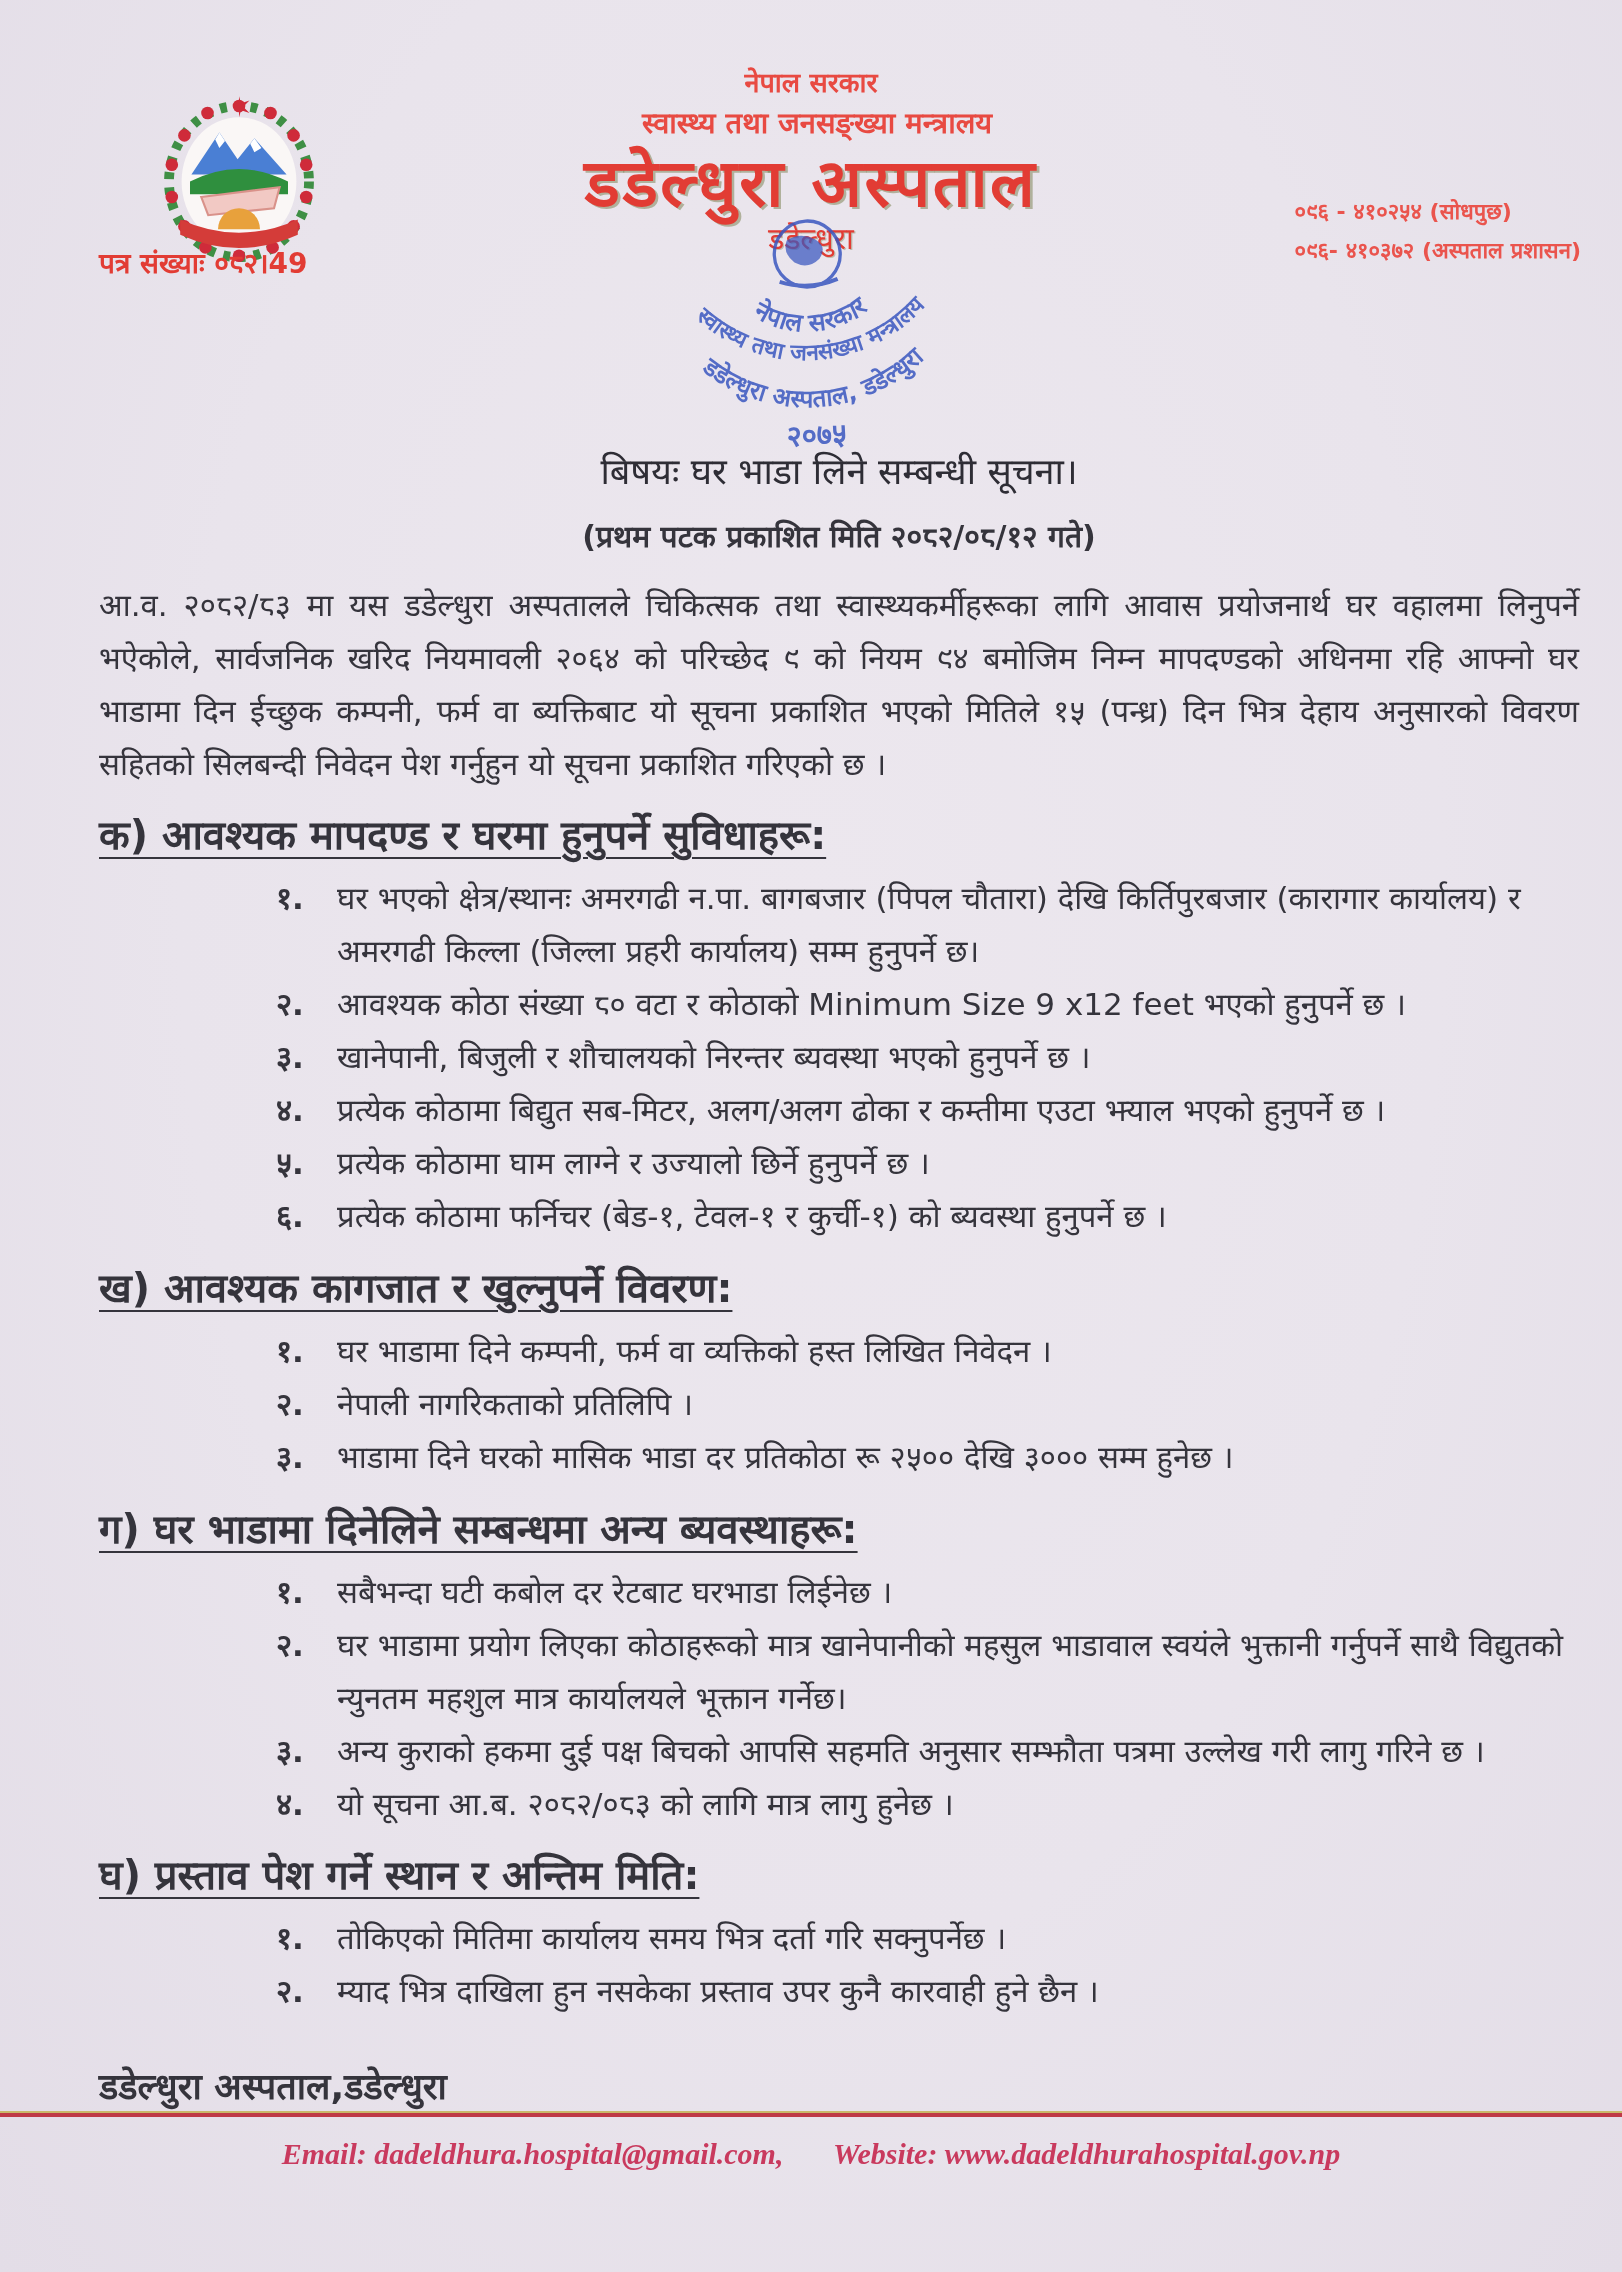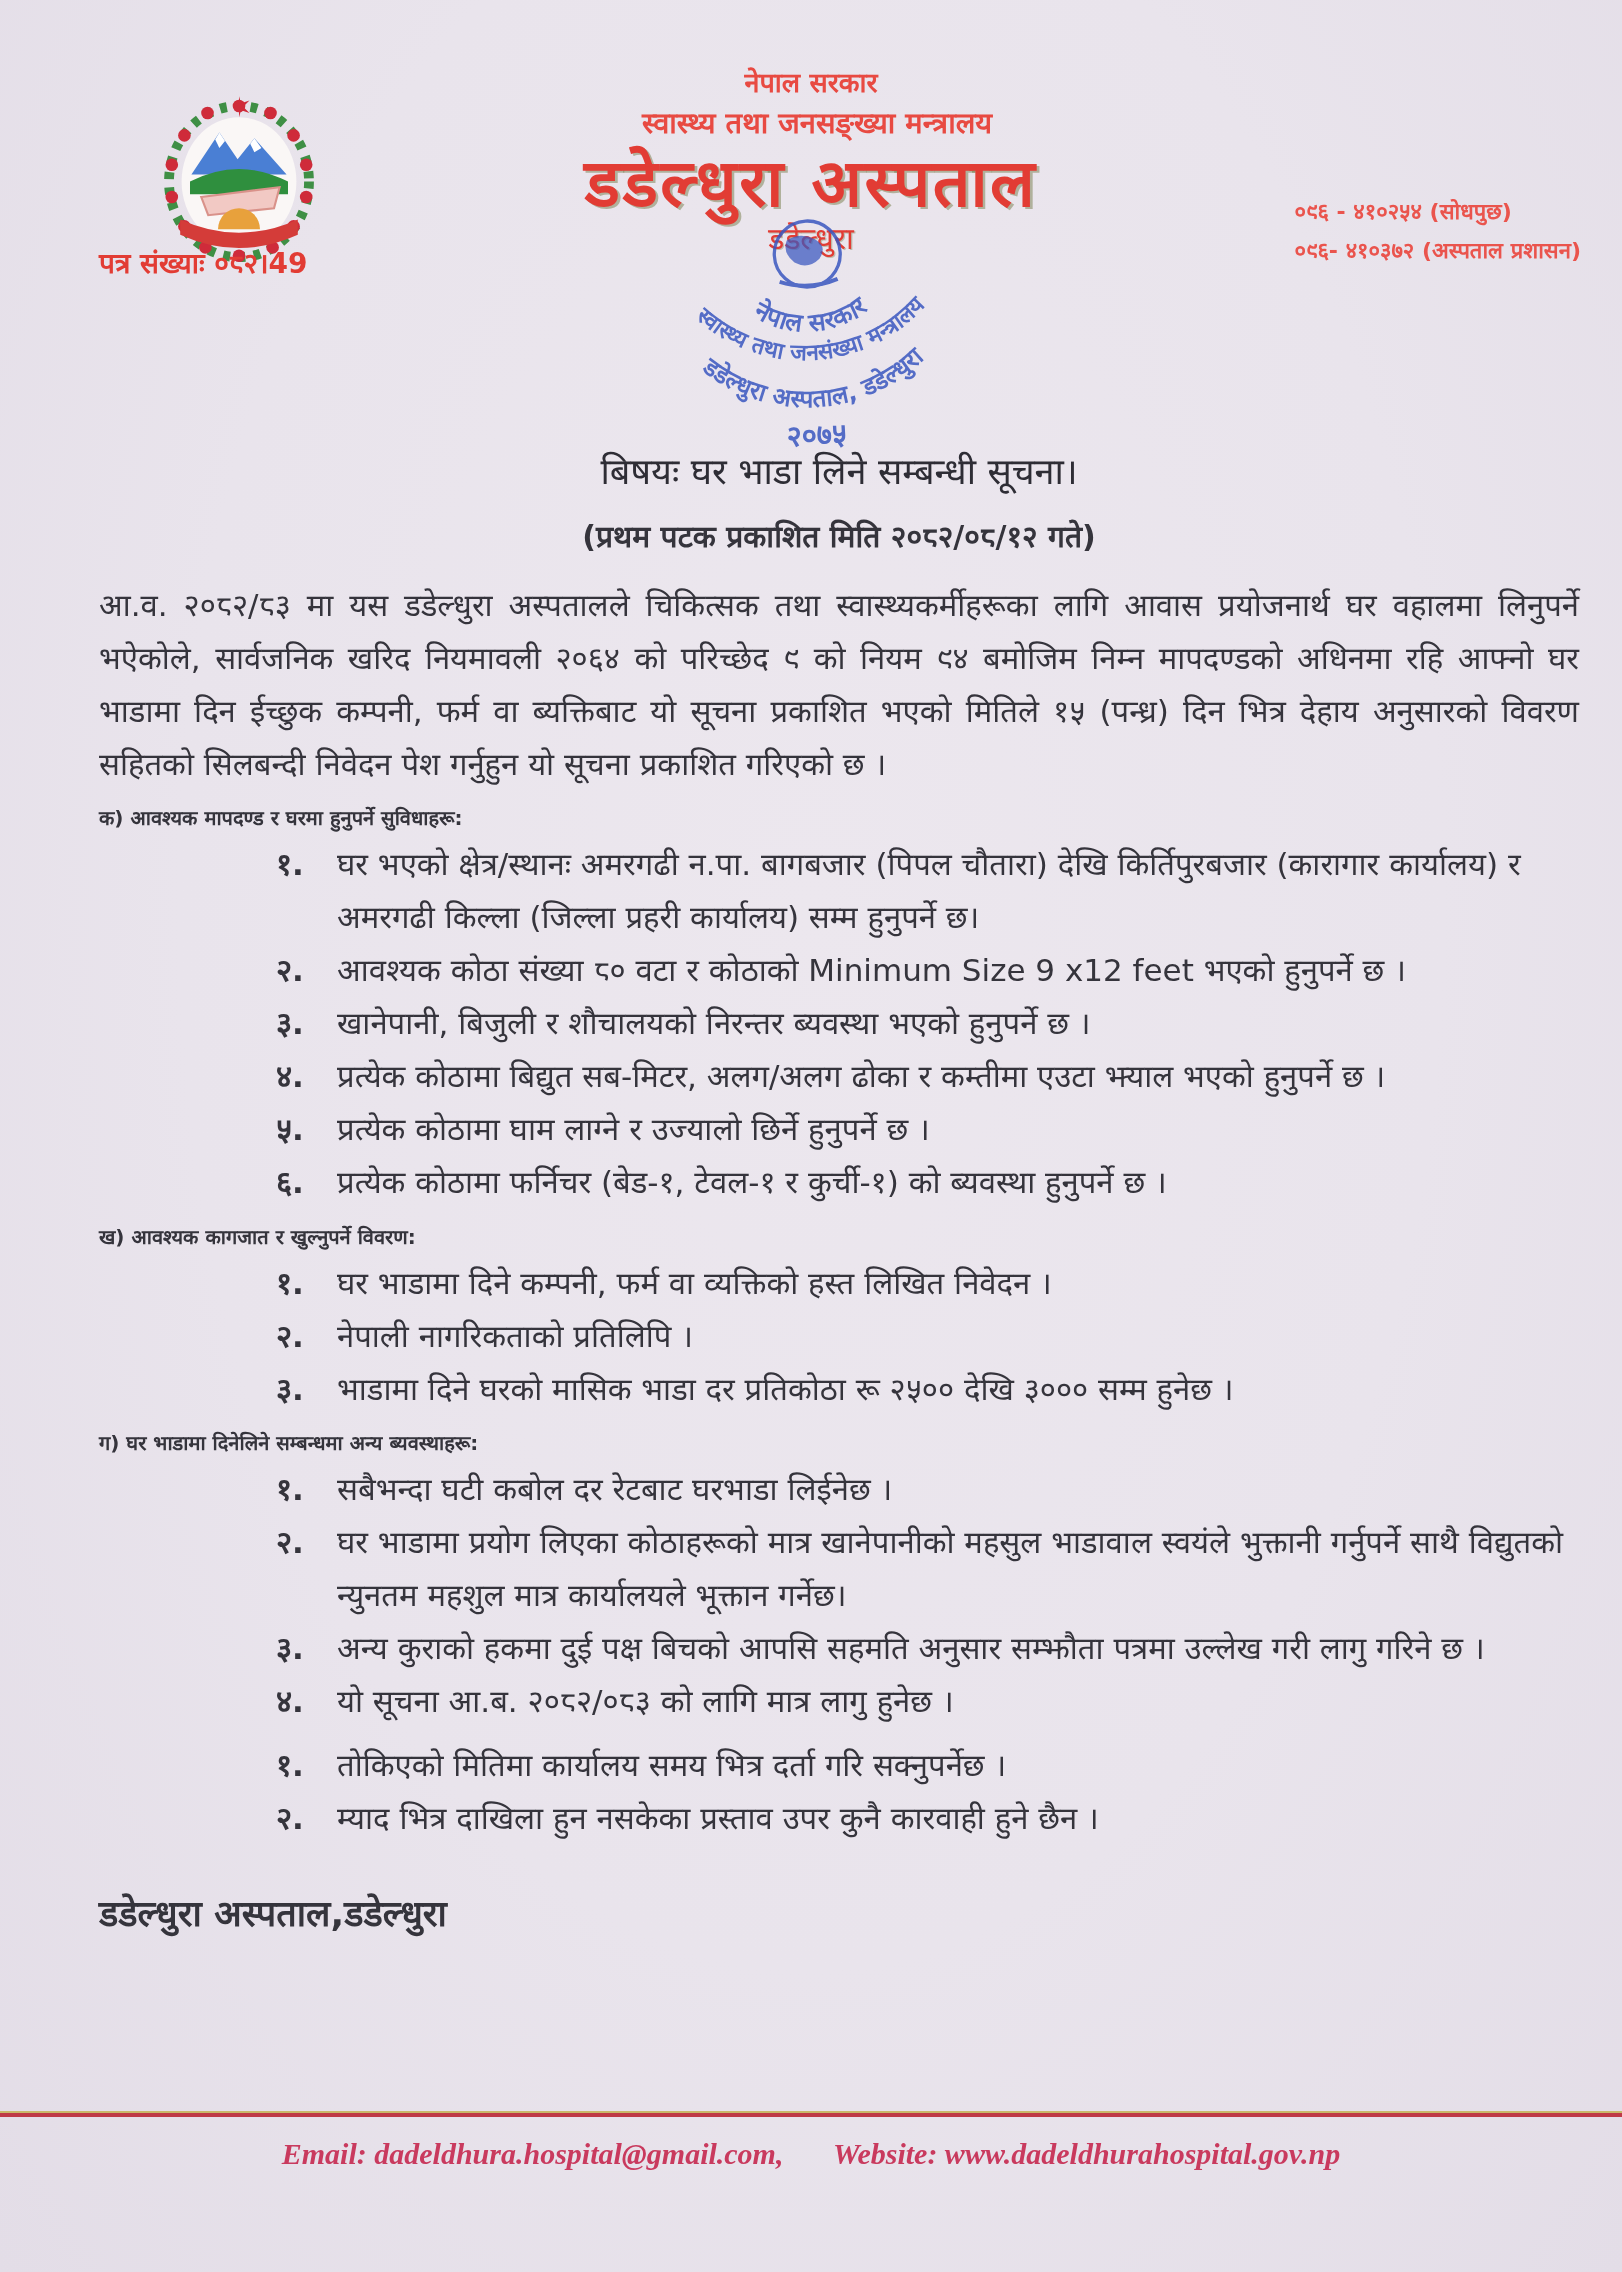--- a/index.html
+++ b/index.html
@@ -22,22 +22,22 @@
   .phones{position:absolute;right:41px;top:193px;text-align:left;font-size:22px;
           color:#ea544d;font-weight:bold;line-height:1.75;}
   .stamp{position:absolute;left:584px;top:213px;width:455px;height:244px;
          transform:rotate(-3deg);opacity:.85;}
   
   .content{position:absolute;left:99px;top:441px;width:1480px;font-size:31px;line-height:1.71;}
   .subject{text-align:center;font-size:36px;font-weight:normal;margin:0 0 8px 0;color:#2e2d35;}
   .published{text-align:center;font-size:30px;font-weight:bold;margin:0 0 17px 0;}
   .para{text-align:justify;margin:0 0 4px 0;}
   .sec{margin-top:10.6px;}
-  .sec h3{font-size:20px;font-weight:bold;margin:0 0 2.6px 0;
-          text-decoration-thickness:2.3px;text-underline-offset:8px;}
+  .sec h3{font-size:40px;font-weight:bold;margin:0 0 2.6px 0;
+          text-decoration:underline;text-decoration-thickness:2.3px;text-underline-offset:8px;}
   ol.items{list-style:none;margin:0;padding:0 0 0 177px;}
   ol.items li{display:flex;margin:0;}
   ol.items .num{flex:0 0 61px;font-weight:bold;}
   ol.items .txt{flex:1 1 auto;text-align:left;}
   .signature{font-size:36px;font-weight:bold;margin-top:38px;padding-right:30px;}
   
   .footer-line{position:absolute;left:0;top:2111px;width:1622px;height:6px;
                background:linear-gradient(#c9b96a 0 34%, #bf3a46 34% 100%);}
   .footer{position:absolute;left:0;top:2137px;width:1622px;text-align:center;
           font-family:"Liberation Serif","DejaVu Serif",serif;font-style:italic;font-weight:bold;
@@ -180,20 +180,21 @@
             <span class="txt">अन्य कुराको हकमा दुई पक्ष बिचको आपसि सहमति अनुसार सम्झौता पत्रमा उल्लेख गरी लागु गरिने छ ।</span>
           </li>
           <li>
             <span class="num">४.</span>
             <span class="txt">यो सूचना आ.ब. २०८२/०८३ को लागि मात्र लागु हुनेछ ।</span>
           </li>
         </ol>
     </div>
 
     <div class="sec">
+      <h3>घ) प्रस्ताव पेश गर्ने स्थान र अन्तिम मिति:</h3>
       <ol class="items">
           <li>
             <span class="num">१.</span>
             <span class="txt">तोकिएको मितिमा कार्यालय समय भित्र दर्ता गरि सक्नुपर्नेछ ।</span>
           </li>
           <li>
             <span class="num">२.</span>
             <span class="txt">म्याद भित्र दाखिला हुन नसकेका प्रस्ताव उपर कुनै कारवाही हुने छैन ।</span>
           </li>
         </ol>

